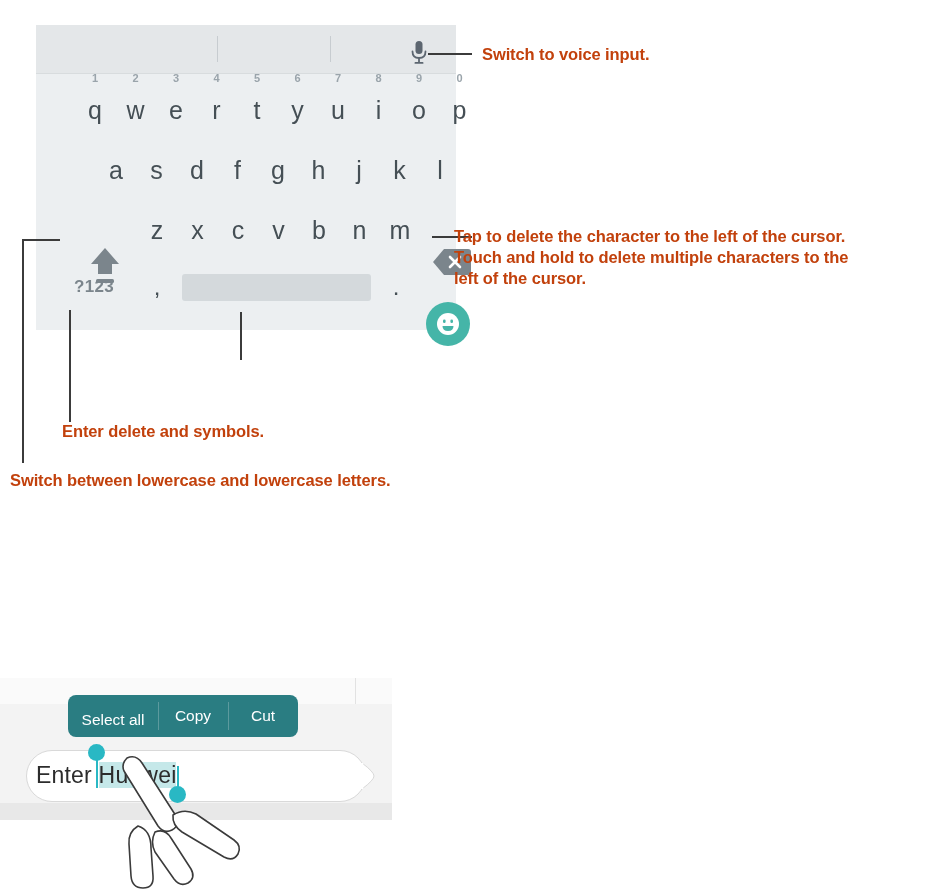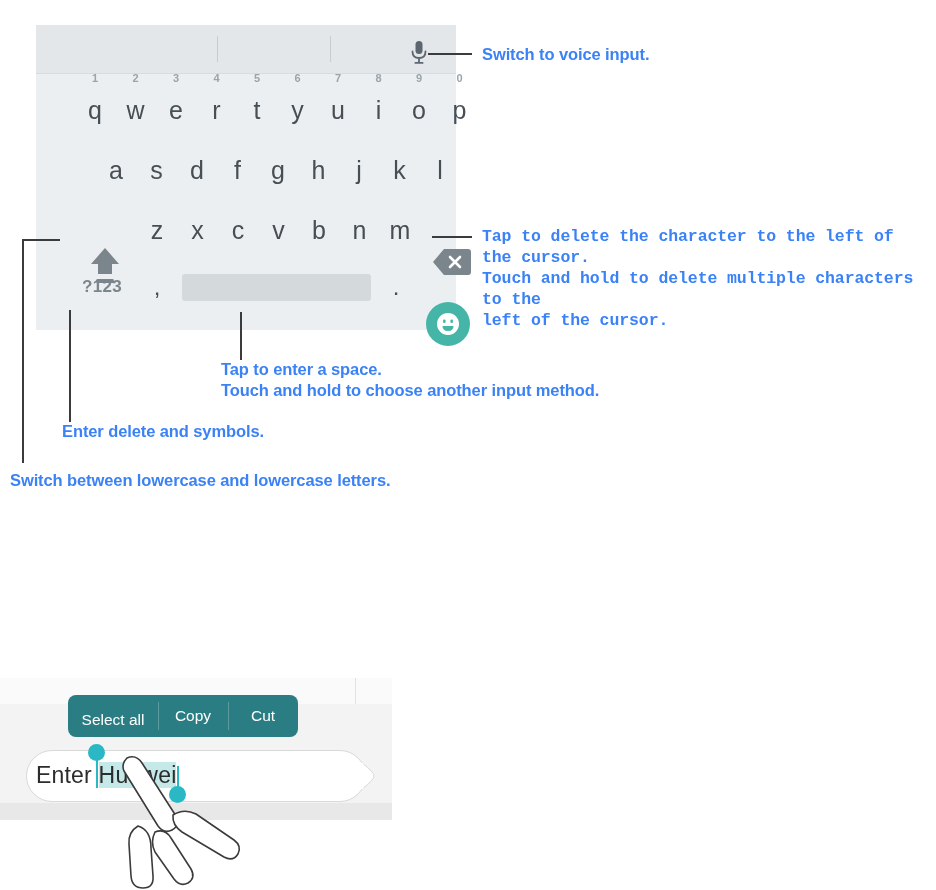--- a/index.html
+++ b/index.html
@@ -42,21 +42,21 @@
     color:#454f55;font-size:25px;font-weight:400;line-height:1;
   }
   .key .num{
     position:absolute;top:-7px;left:50%;transform:translateX(-50%);
     font-size:11px;color:#9aa4ab;font-weight:700;
   }
   .key .ltr{position:relative;top:4px;}
 
   
   .k-sym{
-    position:absolute;left:40px;top:238px;width:52px;height:48px;
+    position:absolute;left:32px;top:238px;width:52px;height:48px;
     display:flex;align-items:center;justify-content:center;
     color:#7b858c;font-size:17px;font-weight:700;letter-spacing:.3px;
   }
   .k-comma{
     position:absolute;left:104px;top:238px;width:34px;height:48px;
     display:flex;align-items:center;justify-content:center;
     color:#454f55;font-size:24px;
   }
   .k-space{
     position:absolute;left:146px;top:249px;width:189px;height:27px;
@@ -77,21 +77,21 @@
   .k-back{position:absolute;left:396px;top:222px;width:40px;height:30px;}
 
   
   .lead{position:absolute;background:#3b3b3b;}
   .lead.h{height:2px;}
   .lead.v{width:2px;}
 
   
   .ann{
     position:absolute;
-    color:#3b82f6;
+    color:#c2410c;
     font-size:16.5px;
     font-weight:700;
     line-height:21px;
     letter-spacing:-0.1px;
     white-space:pre-line;
   }
 
   
   .panel{
     position:absolute;left:0;top:678px;width:392px;height:142px;
@@ -302,26 +302,24 @@
 
   <div class="lead v" style="left:240px;top:312px;height:48px;"></div>
 
   <div class="lead v" style="left:69px;top:310px;height:112px;"></div>
 
   <div class="lead h" style="left:22px;top:239px;width:38px;"></div>
   <div class="lead v" style="left:22px;top:239px;height:224px;"></div>
 
   <div class="ann" style="left:482px;top:44px;width:430px;">Switch to voice input.</div>
 
-  <div class="ann" style="left:482px;top:226px;width:448px;font-family:Liberation Mono, monospace;">Tap to delete the character to the left of the cursor.
+  <div class="ann" style="left:454px;top:226px;width:448px;">Tap to delete the character to the left of the cursor.
 Touch and hold to delete multiple characters to the
 left of the cursor.</div>
 
-  <div class="ann" style="left:221px;top:359px;width:470px;">Tap to enter a space.
-Touch and hold to choose another input method.</div>
 
   <div class="ann" style="left:62px;top:421px;width:400px;">Enter delete and symbols.</div>
 
   <div class="ann" style="left:10px;top:470px;width:520px;">Switch between lowercase and lowercase letters.</div>
 
   <div class="panel">
     <div class="panel-top"></div>
     <div class="panel-vdiv"></div>
     <div class="panel-bottom"></div>
   </div>

